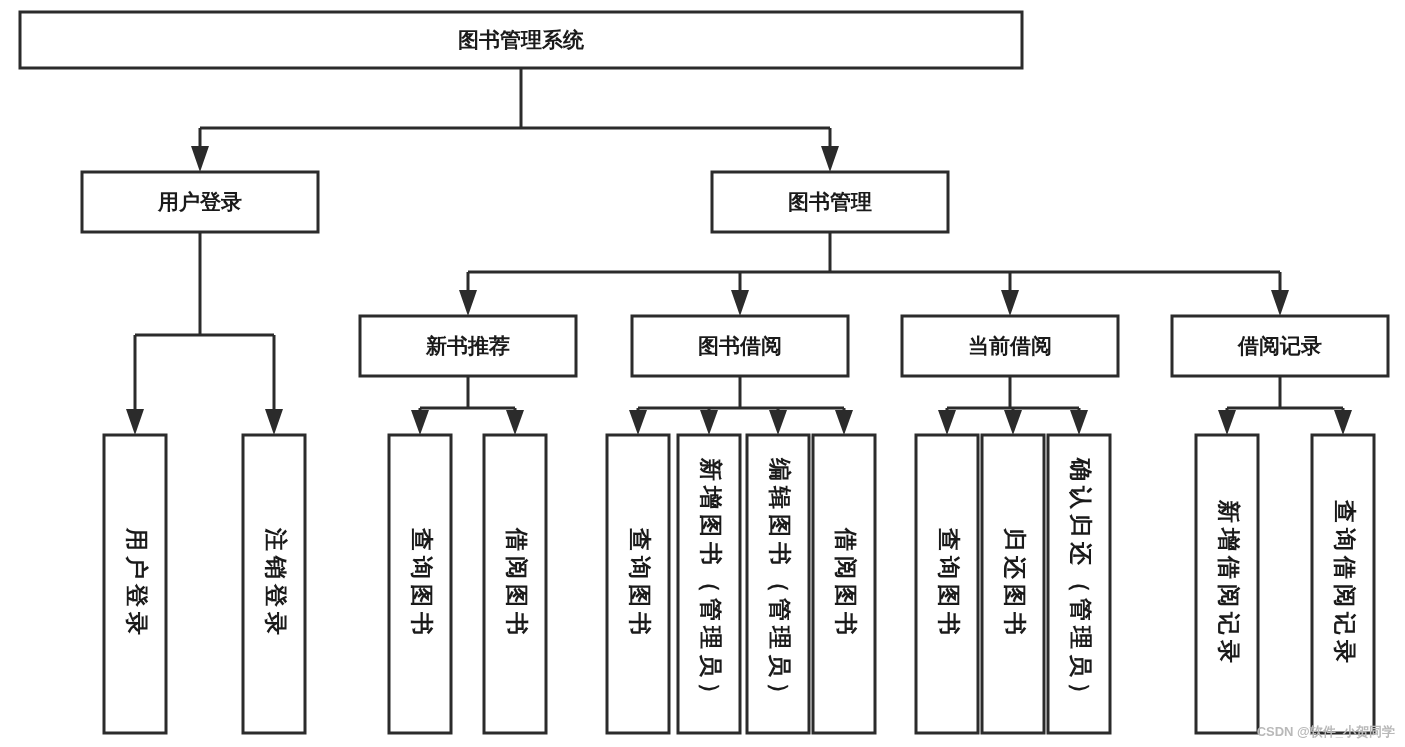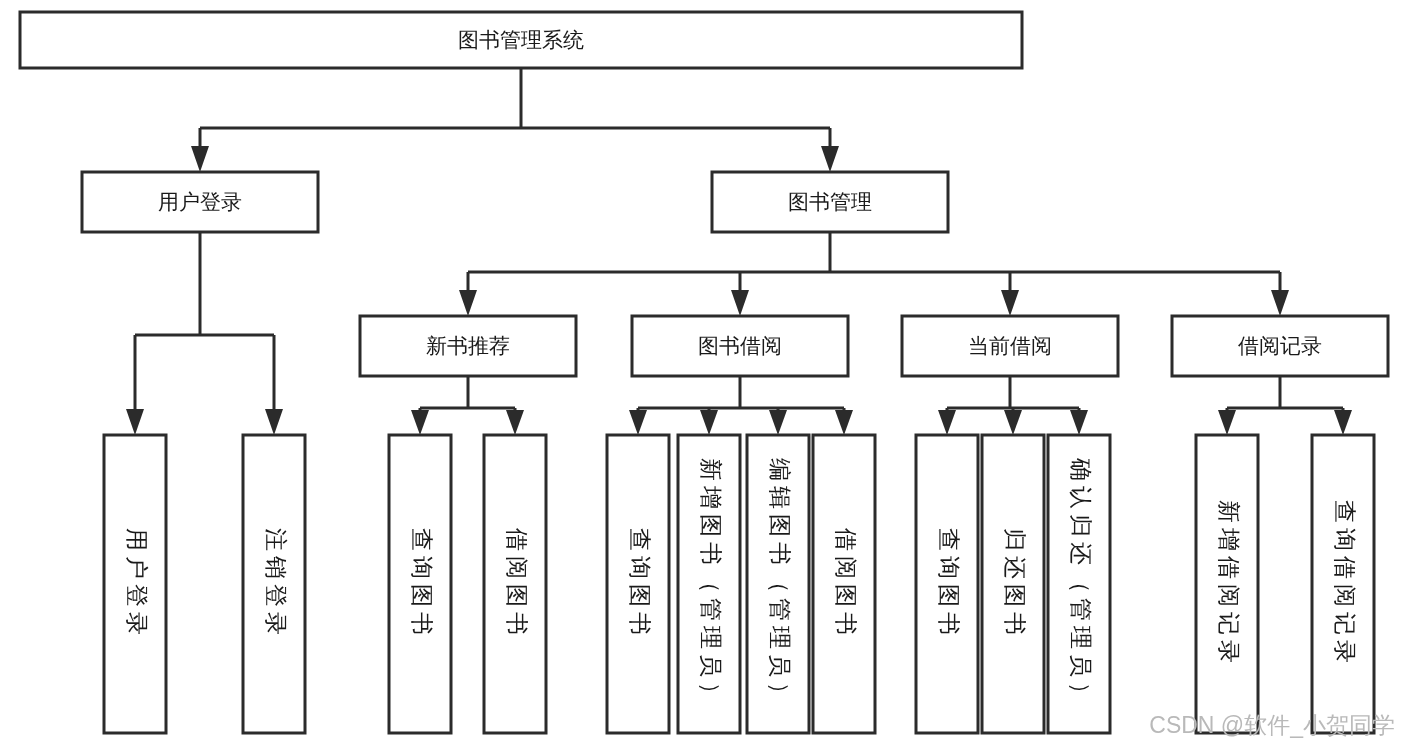--- a/index.html
+++ b/index.html
@@ -11,20 +11,21 @@
     width: 1405px;
     height: 747px;
     font-family: "Liberation Sans", "DejaVu Sans", sans-serif;
     overflow: hidden;
   }
   #diagram-root {
     position: relative;
     width: 1405px;
     height: 747px;
     background: #ffffff;
+    font-weight: bold;
   }
   svg#flow {
     position: absolute;
     left: 0;
     top: 0;
     width: 1405px;
     height: 747px;
     display: block;
   }
   .node-rect {
@@ -54,21 +55,21 @@
     font-size: 23px;
     letter-spacing: 5px;
     text-anchor: middle;
     dominant-baseline: middle;
   }
   .watermark {
     position: absolute;
     right: 10px;
     bottom: 6px;
     font-family: "Liberation Sans", "DejaVu Sans", sans-serif;
-    font-size: 23px;
+    font-size: 13px;
     color: #b9b9b9;
     white-space: nowrap;
     pointer-events: none;
   }
 </style>
 </head>
 <body>
 
 <div id="diagram-root">
 

